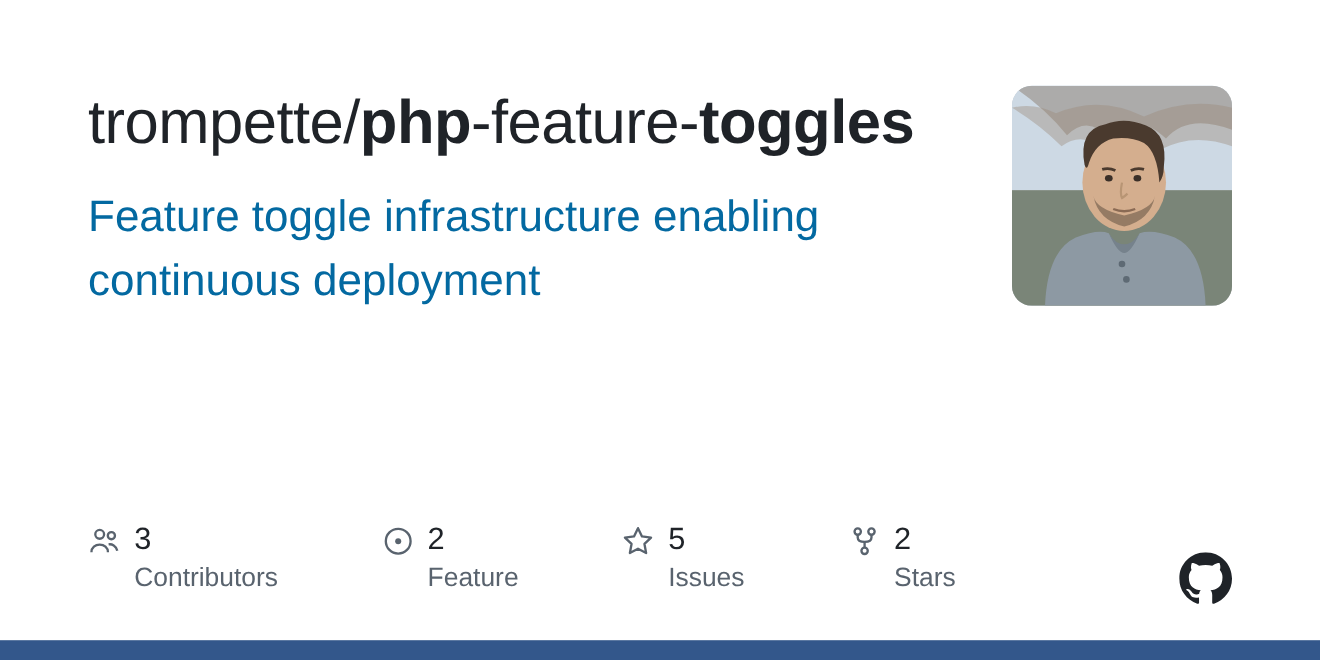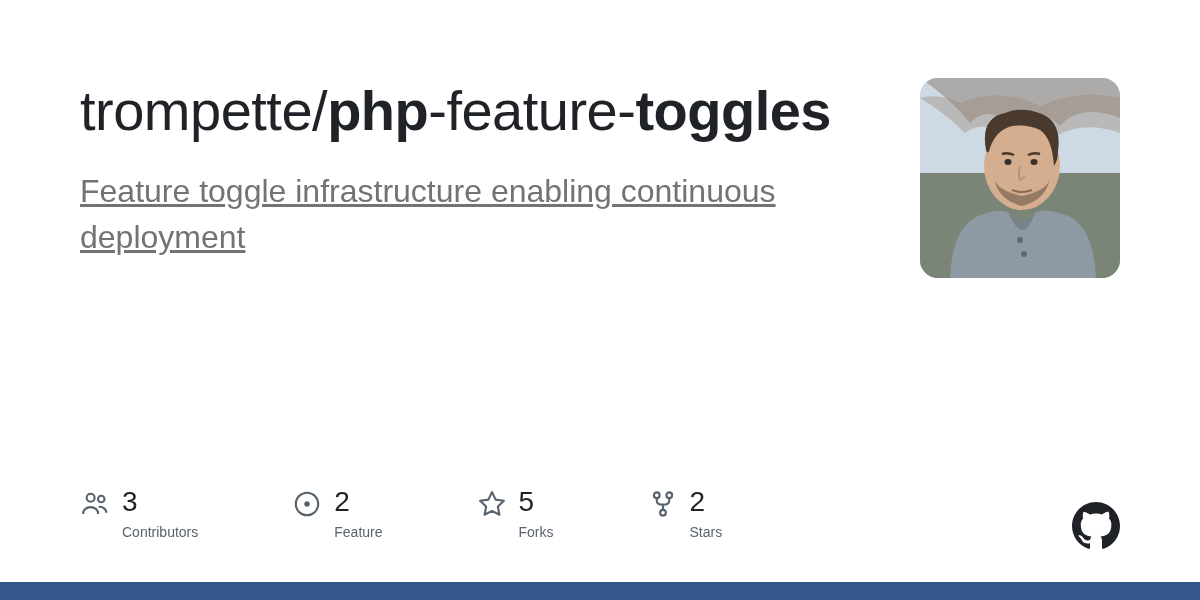--- a/index.html
+++ b/index.html
@@ -39,26 +39,25 @@
     .repo-title .owner {
       font-weight: 400;
     }
     .repo-title .slash {
       font-weight: 400;
     }
     .repo-title .bold {
       font-weight: 700;
     }
     .description {
-      font-size: 32px;
+      font-size: 40px;
       line-height: 1.45;
-      color: #737373;
+      color: #0369a1;
       margin-top: 24px;
       font-weight: 400;
-      text-decoration: underline;
     }
     .avatar {
       width: 200px;
       height: 200px;
       border-radius: 18px;
       overflow: hidden;
       flex-shrink: 0;
       background: linear-gradient(180deg, #b8c9d9 0%, #d4c5a8 30%, #8a9599 55%, #a8b0b5 100%);
       position: relative;
     }
@@ -95,21 +94,21 @@
       display: flex;
       flex-direction: column;
     }
     .stat-number {
       font-size: 28px;
       font-weight: 400;
       color: #1f2328;
       line-height: 1.15;
     }
     .stat-label {
-      font-size: 14px;
+      font-size: 24px;
       color: #59636e;
       margin-top: 6px;
     }
     .github-logo {
       position: absolute;
       bottom: 50px;
       right: 80px;
       width: 48px;
       height: 48px;
     }
@@ -198,21 +197,21 @@
         <span class="stat-label">Feature</span>
       </div>
     </div>
 
     <div class="stat">
       <svg class="stat-icon" viewBox="0 0 24 24">
         <path d="M12 2.5l2.9 6 6.6.9-4.8 4.6 1.2 6.6L12 17.5l-5.9 3.1 1.2-6.6L2.5 9.4l6.6-.9z" stroke-linejoin="round"></path>
       </svg>
       <div class="stat-text">
         <span class="stat-number">5</span>
-        <span class="stat-label">Forks</span>
+        <span class="stat-label">Issues</span>
       </div>
     </div>
 
     <div class="stat">
       <svg class="stat-icon" viewBox="0 0 24 24">
         <circle cx="7" cy="5" r="2.3"></circle>
         <circle cx="17" cy="5" r="2.3"></circle>
         <circle cx="12" cy="19" r="2.3"></circle>
         <path d="M7 7.3v2c0 2 1.8 3.2 5 3.2s5-1.2 5-3.2v-2"></path>
         <path d="M12 12.5v4.2"></path>

